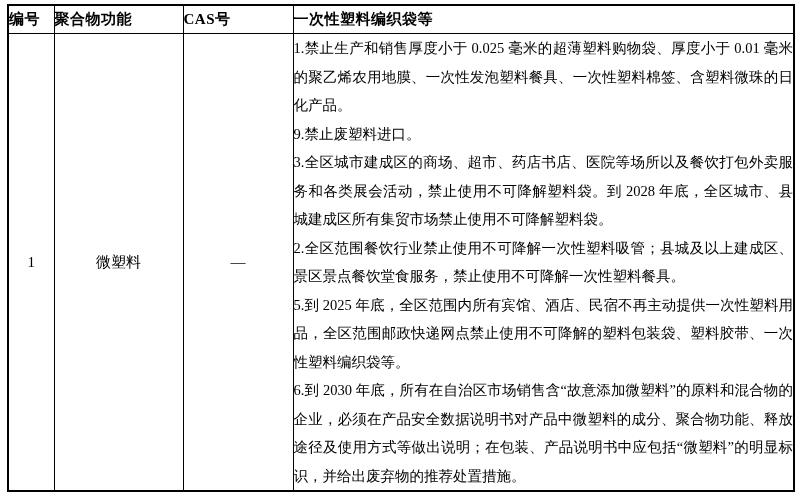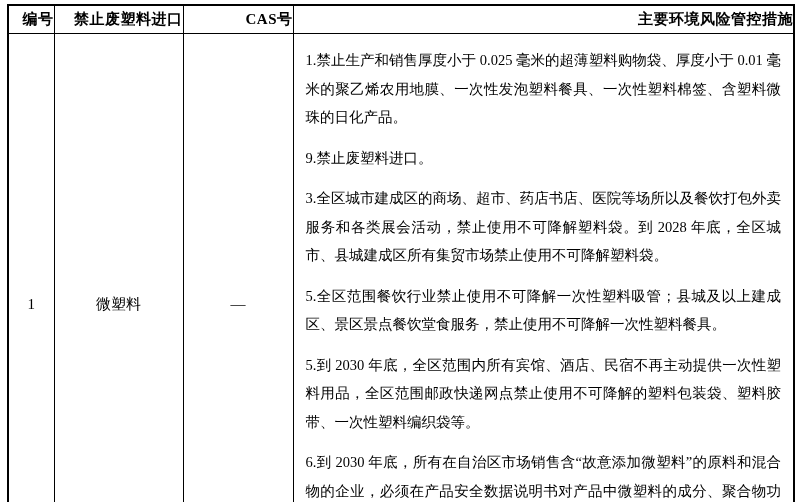--- a/index.html
+++ b/index.html
@@ -24,68 +24,68 @@
   .doc-table th,
   .doc-table td {
     border: 1px solid #000000;
     padding: 0;
     overflow: hidden;
   }
   .doc-table th {
     height: 27px;
     font-size: 15px;
     font-weight: bold;
-    text-align: right;
+    text-align: left;
     vertical-align: middle;
     letter-spacing: 0.5px;
   }
   .cell-center {
     text-align: center;
     vertical-align: middle;
     font-size: 15px;
   }
   .measures-cell {
     vertical-align: top;
     padding: 5px 7px 5px 7px;
   }
   .measures-cell p {
-    margin: 12px;
+    margin: 0;
     font-size: 14.5px;
     line-height: 28.5px;
     text-align: justify;
     text-justify: inter-ideograph;
     word-break: break-all;
   }
 </style>
 </head>
 <body>
 
 <table class="doc-table">
   <colgroup>
     <col style="width:46px">
     <col style="width:129px">
     <col style="width:110px">
     <col style="width:501px">
   </colgroup>
   <thead>
     <tr>
       <th>编号</th>
-      <th>禁止废塑料进口</th>
+      <th>聚合物功能</th>
       <th>CAS号</th>
-      <th>主要环境风险管控措施</th>
+      <th>一次性塑料编织袋等</th>
     </tr>
   </thead>
   <tbody>
     <tr>
       <td class="cell-center">1</td>
       <td class="cell-center">微塑料</td>
       <td class="cell-center">—</td>
       <td class="measures-cell">
         <p>1.禁止生产和销售厚度小于 0.025 毫米的超薄塑料购物袋、厚度小于 0.01 毫米的聚乙烯农用地膜、一次性发泡塑料餐具、一次性塑料棉签、含塑料微珠的日化产品。</p>
         <p>9.禁止废塑料进口。</p>
         <p>3.全区城市建成区的商场、超市、药店书店、医院等场所以及餐饮打包外卖服务和各类展会活动，禁止使用不可降解塑料袋。到 2028 年底，全区城市、县城建成区所有集贸市场禁止使用不可降解塑料袋。</p>
-        <p>5.全区范围餐饮行业禁止使用不可降解一次性塑料吸管；县城及以上建成区、景区景点餐饮堂食服务，禁止使用不可降解一次性塑料餐具。</p>
-        <p>5.到 2030 年底，全区范围内所有宾馆、酒店、民宿不再主动提供一次性塑料用品，全区范围邮政快递网点禁止使用不可降解的塑料包装袋、塑料胶带、一次性塑料编织袋等。</p>
+        <p>2.全区范围餐饮行业禁止使用不可降解一次性塑料吸管；县城及以上建成区、景区景点餐饮堂食服务，禁止使用不可降解一次性塑料餐具。</p>
+        <p>5.到 2025 年底，全区范围内所有宾馆、酒店、民宿不再主动提供一次性塑料用品，全区范围邮政快递网点禁止使用不可降解的塑料包装袋、塑料胶带、一次性塑料编织袋等。</p>
         <p>6.到 2030 年底，所有在自治区市场销售含“故意添加微塑料”的原料和混合物的企业，必须在产品安全数据说明书对产品中微塑料的成分、聚合物功能、释放途径及使用方式等做出说明；在包装、产品说明书中应包括“微塑料”的明显标识，并给出废弃物的推荐处置措施。</p>
       </td>
     </tr>
   </tbody>
 </table>
 
 </body></html>

